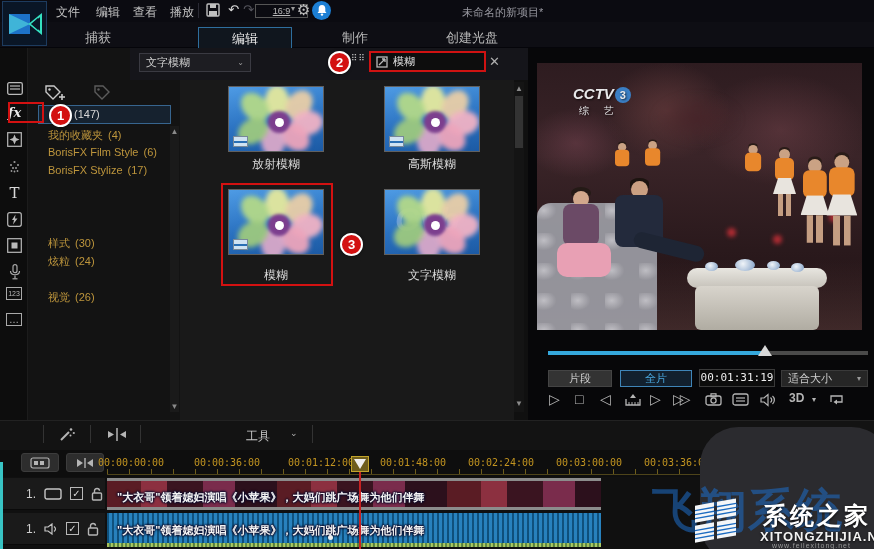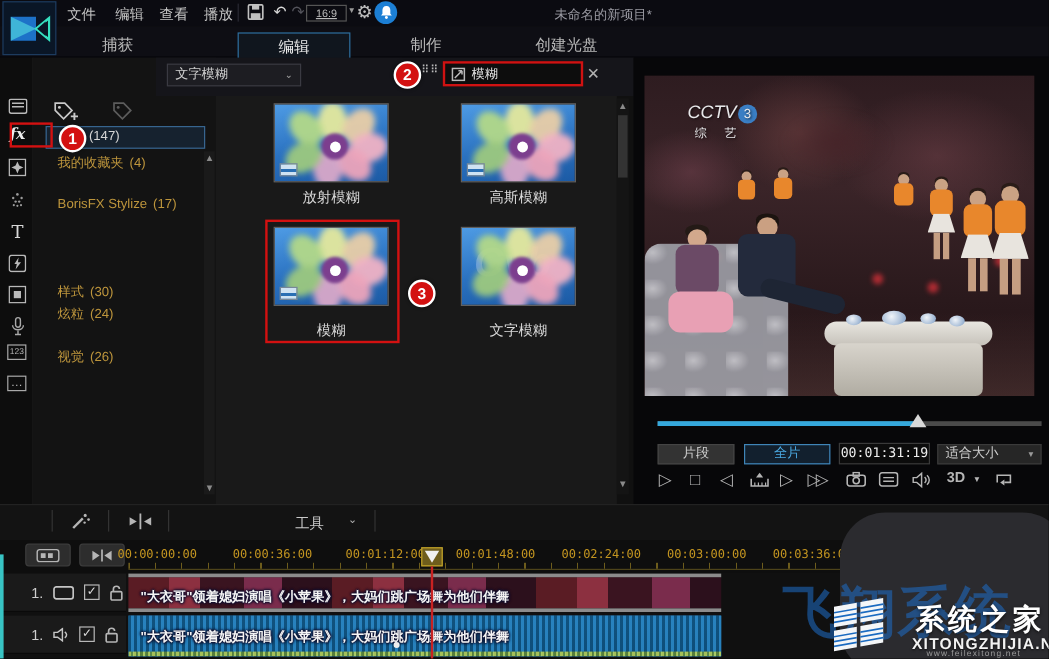--- a/index.html
+++ b/index.html
@@ -11,21 +11,21 @@
   }
   .abs { position:absolute; }
 
   
   #menubar { left:0; top:0; width:874px; height:22px; background:#0b0b11; }
   #tabbar  { left:0; top:22px; width:874px; height:26px; background:#0e0e14; border-bottom:1px solid #05050a; }
   #logo { left:2px; top:1px; width:45px; height:45px; background:#0a1626; border:1px solid #1d3b5e; display:flex; align-items:center; justify-content:center; }
   .menu-item { top:4px; color:#c4c4c4; font-size:12px; cursor:default; }
   .mb-icon { top:2px; color:#c0c0c0; font-size:13px; }
   .mb-sep { top:3px; width:1px; height:15px; background:#2a2a34; }
-  #aspect-box { left:255px; top:4px; width:34px; height:14px; border:1px solid #555; color:#bbb; font-size:9px; text-align:center; line-height:12px;text-decoration:underline; }
+  #aspect-box { left:255px; top:4px; width:53px; height:14px; border:1px solid #555; color:#bbb; font-size:9px; text-align:center; line-height:12px;text-decoration:underline; }
   #bell-btn { left:312px; top:1px; width:19px; height:19px; border-radius:50%; background:#1c7fd4; display:flex; align-items:center; justify-content:center; }
   #project-title { left:462px; top:5px; color:#9a9aa2; font-size:11px;text-align:center; }
 
   .tab { top:27px; color:#b8b8b8; font-size:13px; padding:2px 10px; }
   .tab.active { border:1px solid #2e6e9e; color:#e8e8e8; background:#10161e; }
 
   
   #rail { left:0; top:48px; width:28px; height:372px; background:#0d0d0d; border-right:1px solid #1c1c1c; }
   .rail-ic { left:6px; width:17px; height:17px; color:#b9b9b9; display:flex; align-items:center; justify-content:center; font-size:12px; }
   #fx-label { font-family:"DejaVu Serif",serif; font-style:italic; font-weight:bold; color:#ececec; font-size:13px; }
@@ -96,21 +96,21 @@
   .man { position:absolute; left:66px; top:118px; width:96px; height:140px; }
   .man .m-head { position:absolute; left:28px; top:0; width:17px; height:17px; border-radius:50%; background:#caa082; }
   .man .m-hair { position:absolute; left:27px; top:-3px; width:19px; height:10px; border-radius:50% 50% 0 0; background:#1c1410; }
   .man .m-suit { position:absolute; left:12px; top:14px; width:48px; height:52px; border-radius:8px; background:#232a3c; }
   .man .m-leg { position:absolute; left:30px; top:58px; width:72px; height:16px; border-radius:8px; background:#1e2534; transform:rotate(14deg); }
   .table { position:absolute; left:150px; top:205px; width:140px; height:62px; }
   .table .t-top { position:absolute; left:0; top:0; width:140px; height:20px; border-radius:10px; background:linear-gradient(180deg,#e8e6e0,#c6c2ba); }
   .table .t-body { position:absolute; left:8px; top:18px; width:124px; height:44px; background:linear-gradient(180deg,#d8d4cc,#b0aca2); border-radius:6px; }
   .tea { position:absolute; width:13px; height:9px; border-radius:50%; background:radial-gradient(circle at 40% 40%, #f0f4f8, #7c9cc4); }
   #cctv-logo { position:absolute; left:36px; top:22px; color:#e8e8ea; }
-  #cctv-main { font-weight:normal; font-style:italic; font-size:15px; letter-spacing:0; text-shadow:1px 1px 2px rgba(0,0,0,.7); }
+  #cctv-main { font-weight:bold; font-style:italic; font-size:15px; letter-spacing:0; text-shadow:1px 1px 2px rgba(0,0,0,.7); }
   #cctv-3 { display:inline-block; background:#3a7ec4; border-radius:50%; width:16px; height:16px; font-size:11px; font-style:normal; text-align:center; line-height:16px; margin-left:1px; }
   #cctv-sub { font-size:10px; letter-spacing:6px; margin-top:1px; margin-left:6px; text-shadow:1px 1px 2px rgba(0,0,0,.7); }
   #subtitle { position:absolute; left:88px; top:233px; color:#f2f2f2; font-size:14px; font-weight:bold; letter-spacing:1px;
     text-shadow:-1px 0 2px #333,1px 0 2px #333,0 -1px 2px #333,0 1px 2px #333; }
 
   
   #seek-track { left:548px; top:351px; width:320px; height:4px; background:#4a4a4a; }
   #seek-fill { left:548px; top:351px; width:216px; height:4px; background:#35a8dc; }
   #seek-thumb { left:758px; top:345px; width:0; height:0; border-left:7px solid transparent; border-right:7px solid transparent; border-bottom:11px solid #d8d8d8; }
   .pv-btn { top:370px; height:17px; font-size:11px; text-align:center; line-height:15px; }
@@ -283,20 +283,21 @@
         <path d="M3 2 L11 2 L17 8 L10 15 L3 8 Z" fill="none" stroke="#5c5c5c" stroke-width="1.4"></path>
         <circle cx="6.5" cy="5.5" r="1.2" fill="#5c5c5c"></circle>
       </svg>
   </span>
 
   <div id="cat-selected" class="abs">
     <span>内容</span>
     <span class="cnt">(147)</span>
   </div>
   <div class="abs cat-item" style="top:128px"><span>我的收藏夹</span><span class="cnt">(4)</span></div>
+  <div class="abs cat-item" style="top:146px"><span>BorisFX Film Style</span><span class="cnt">(6)</span></div>
   <div class="abs cat-item" style="top:164px"><span>BorisFX Stylize</span><span class="cnt">(17)</span></div>
   <div class="abs cat-item" style="top:236px"><span>样式</span><span class="cnt">(30)</span></div>
   <div class="abs cat-item" style="top:254px"><span>炫粒</span><span class="cnt">(24)</span></div>
   <div class="abs cat-item" style="top:290px"><span>视觉</span><span class="cnt">(26)</span></div>
 
   <div id="cat-scroll" class="abs">
     <span class="abs scroll-arrow" style="top:1px">▲</span>
     <span class="abs scroll-arrow" style="bottom:1px">▼</span>
   </div>
   <div id="collapse-handle" class="abs">‹</div>

